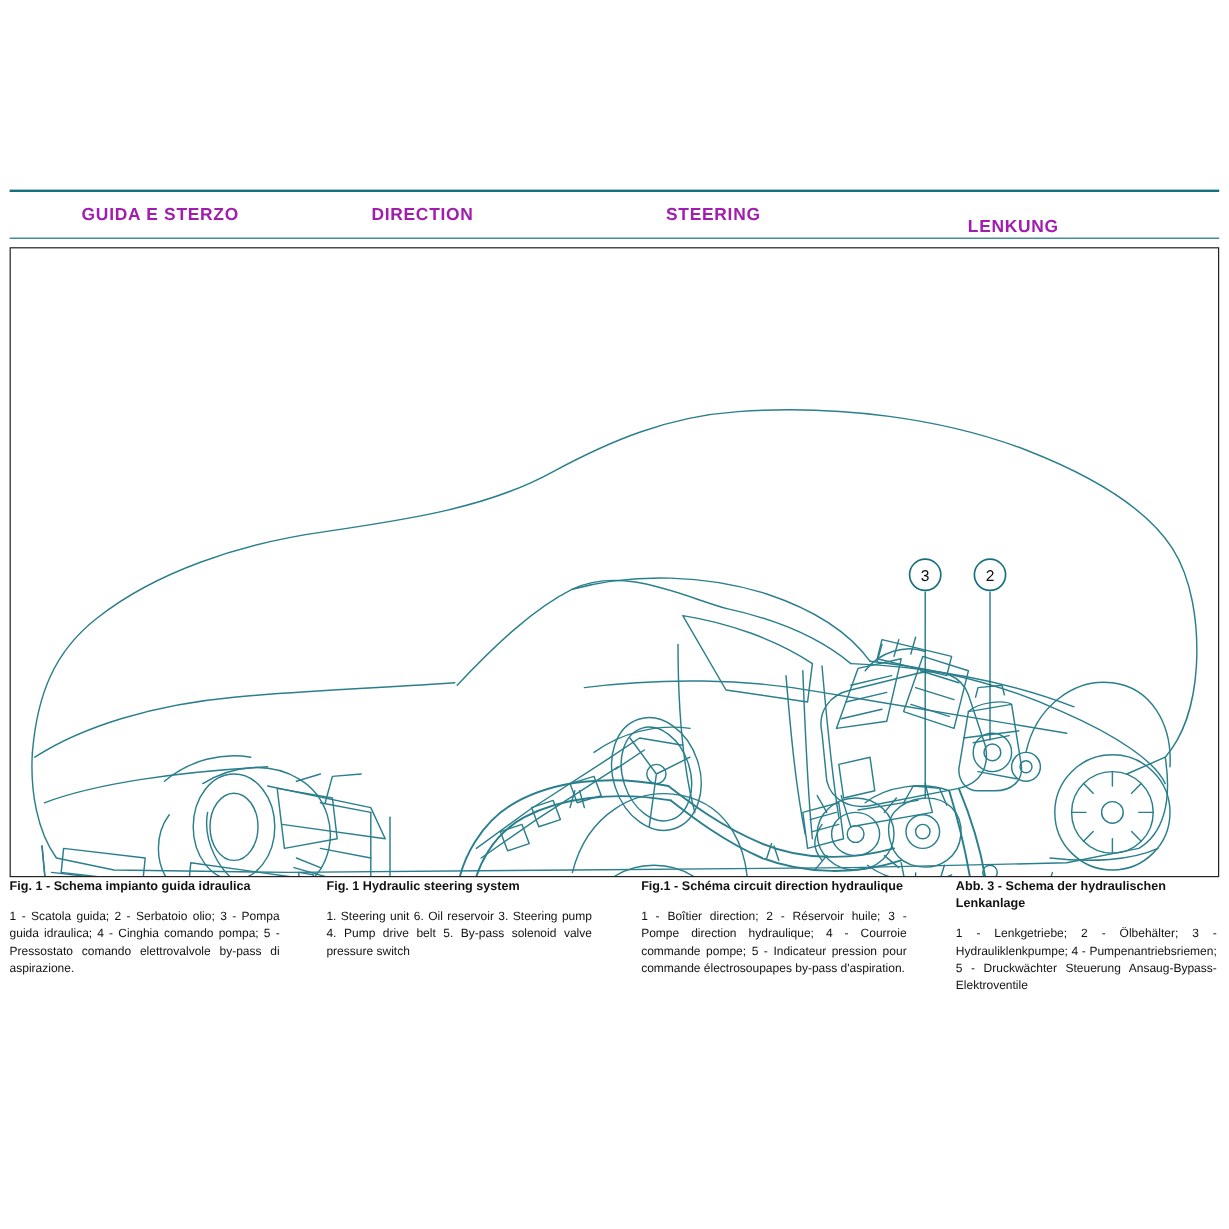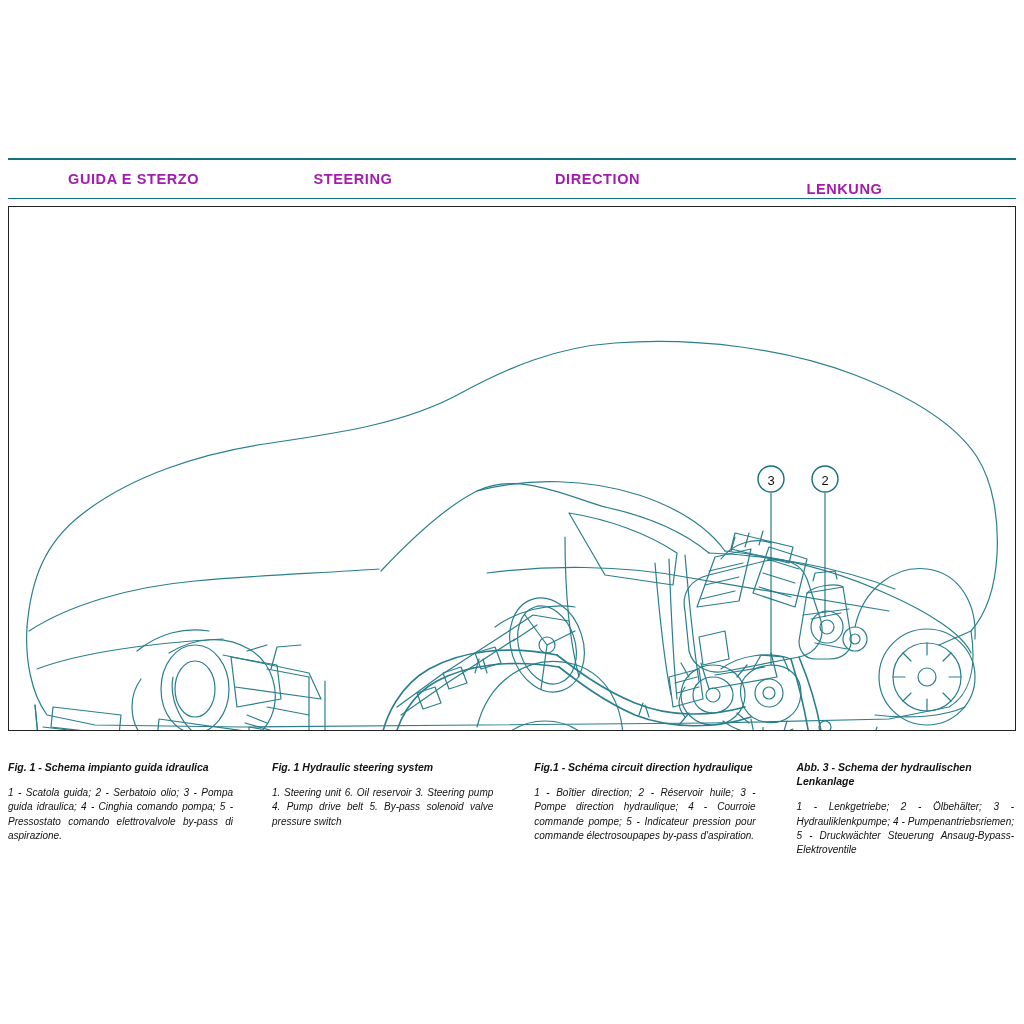--- a/index.html
+++ b/index.html
@@ -76,25 +76,24 @@
   }
   .figure-frame svg {
     position: absolute;
     left: 0; top: 0;
   }
 
   
   .captions {
     position: absolute;
     left: 8px;
-    top: 760px;
+    top: 732px;
     width: 1008px;
     display: flex;
     gap: 17px;
-    font-style: italic;
   }
   .cap {
     box-sizing: border-box;
     padding-right: 18px;
   }
   .cap.col1 { width: 256px; }
   .cap.col2 { width: 256px; padding-left: 4px; }
   .cap.col3 { width: 258px; padding-left: 6px; }
   .cap.col4 { width: 238px; padding-left: 6px; padding-right: 2px; }
 
@@ -127,22 +126,22 @@
 </head>
 <body>
 
 <div class="page">
 
   <div class="header">
     <div class="rule top"></div>
     <div class="rule bottom"></div>
     <div class="cols">
       <div class="col c1">GUIDA E STERZO</div>
+      <div class="col c3">DIRECTION</div>
       <div class="col c2">STEERING</div>
-      <div class="col c3">DIRECTION</div>
       <div class="col c4">LENKUNG</div>
     </div>
   </div>
 
   <div class="figure-frame">
     <svg width="1006" height="523" viewBox="0 0 1006 523" xmlns="http://www.w3.org/2000/svg">
       <g fill="none" stroke="#2a7f8c" stroke-width="1.2" stroke-linejoin="round" stroke-linecap="round">
 
         <path d="M18,420 C22,372 36,336 72,308 C120,270 190,246 262,236
                  C330,226 398,216 452,186 C500,160 548,140 606,136

